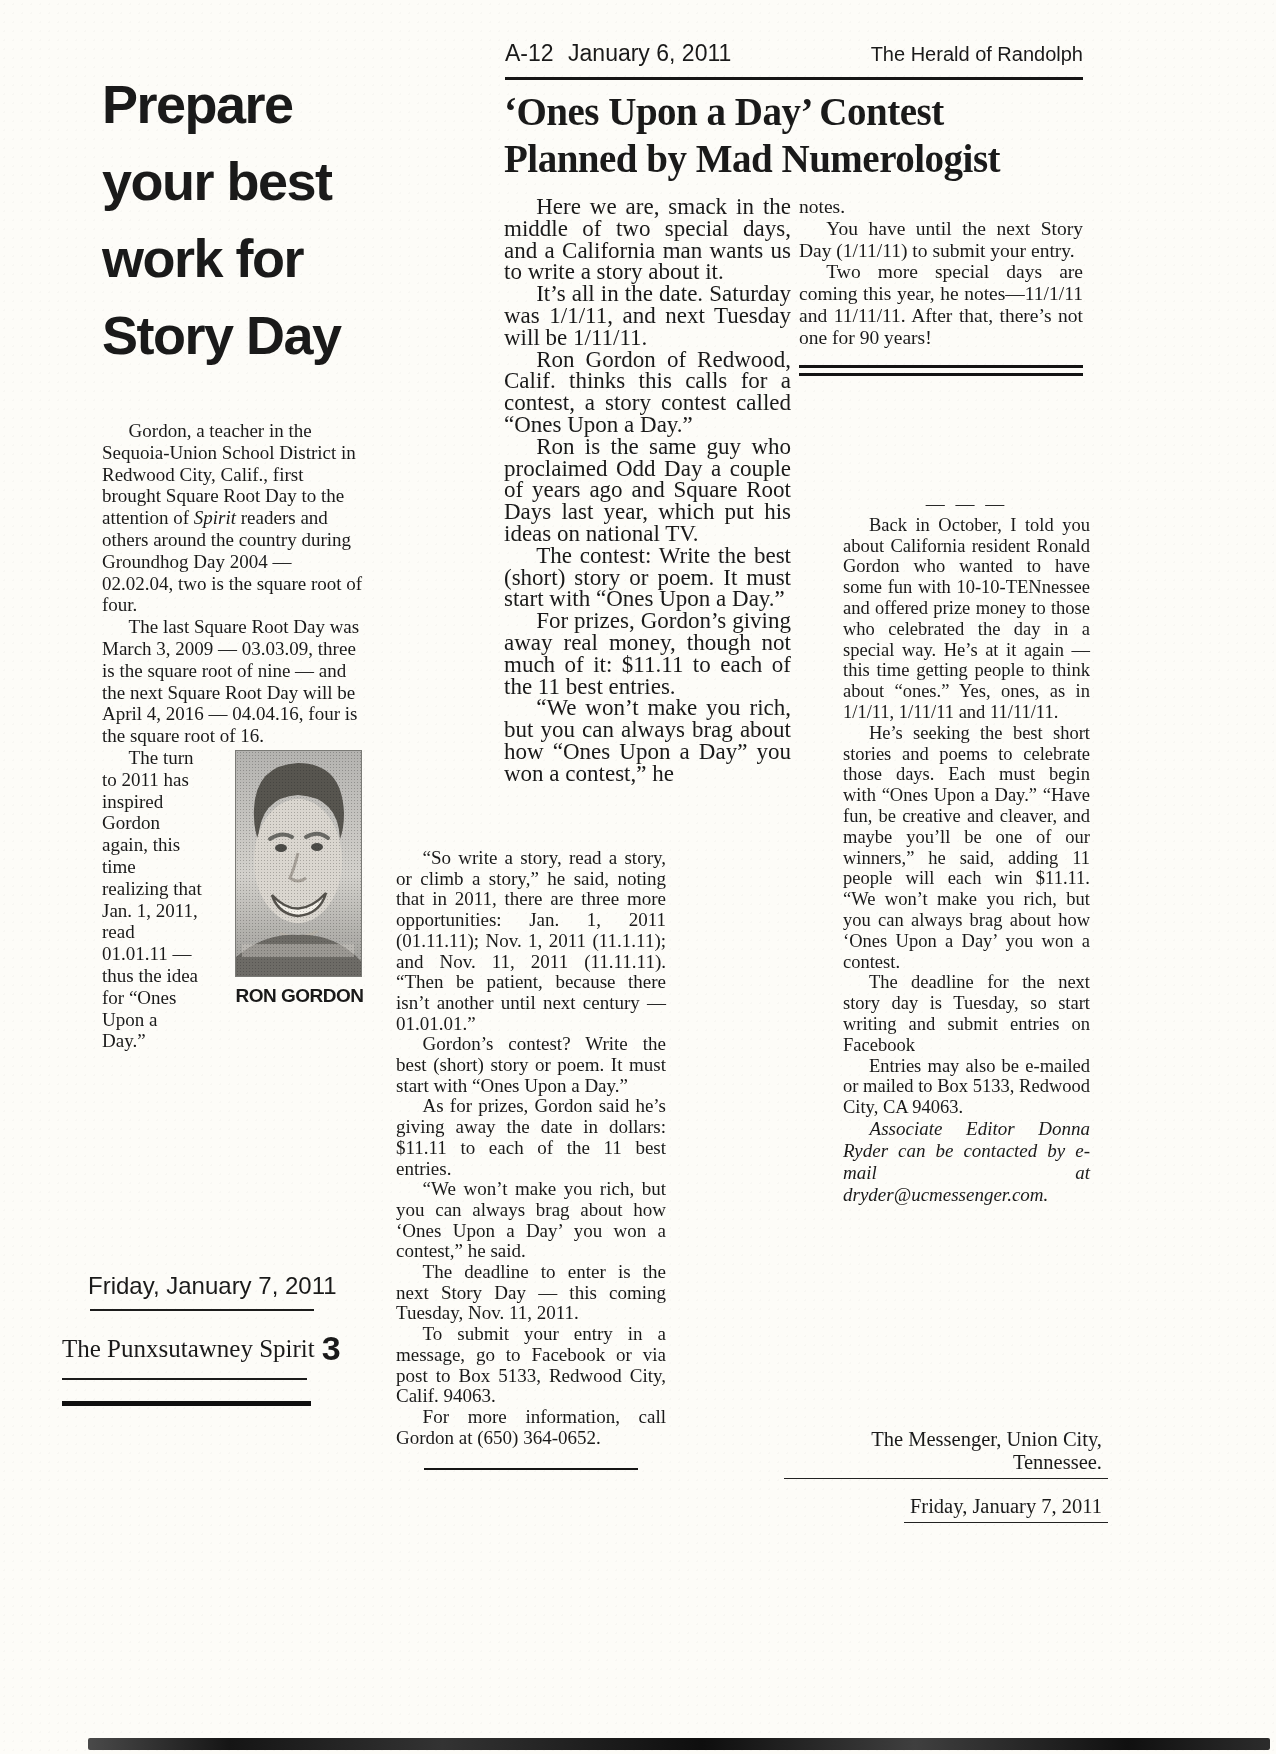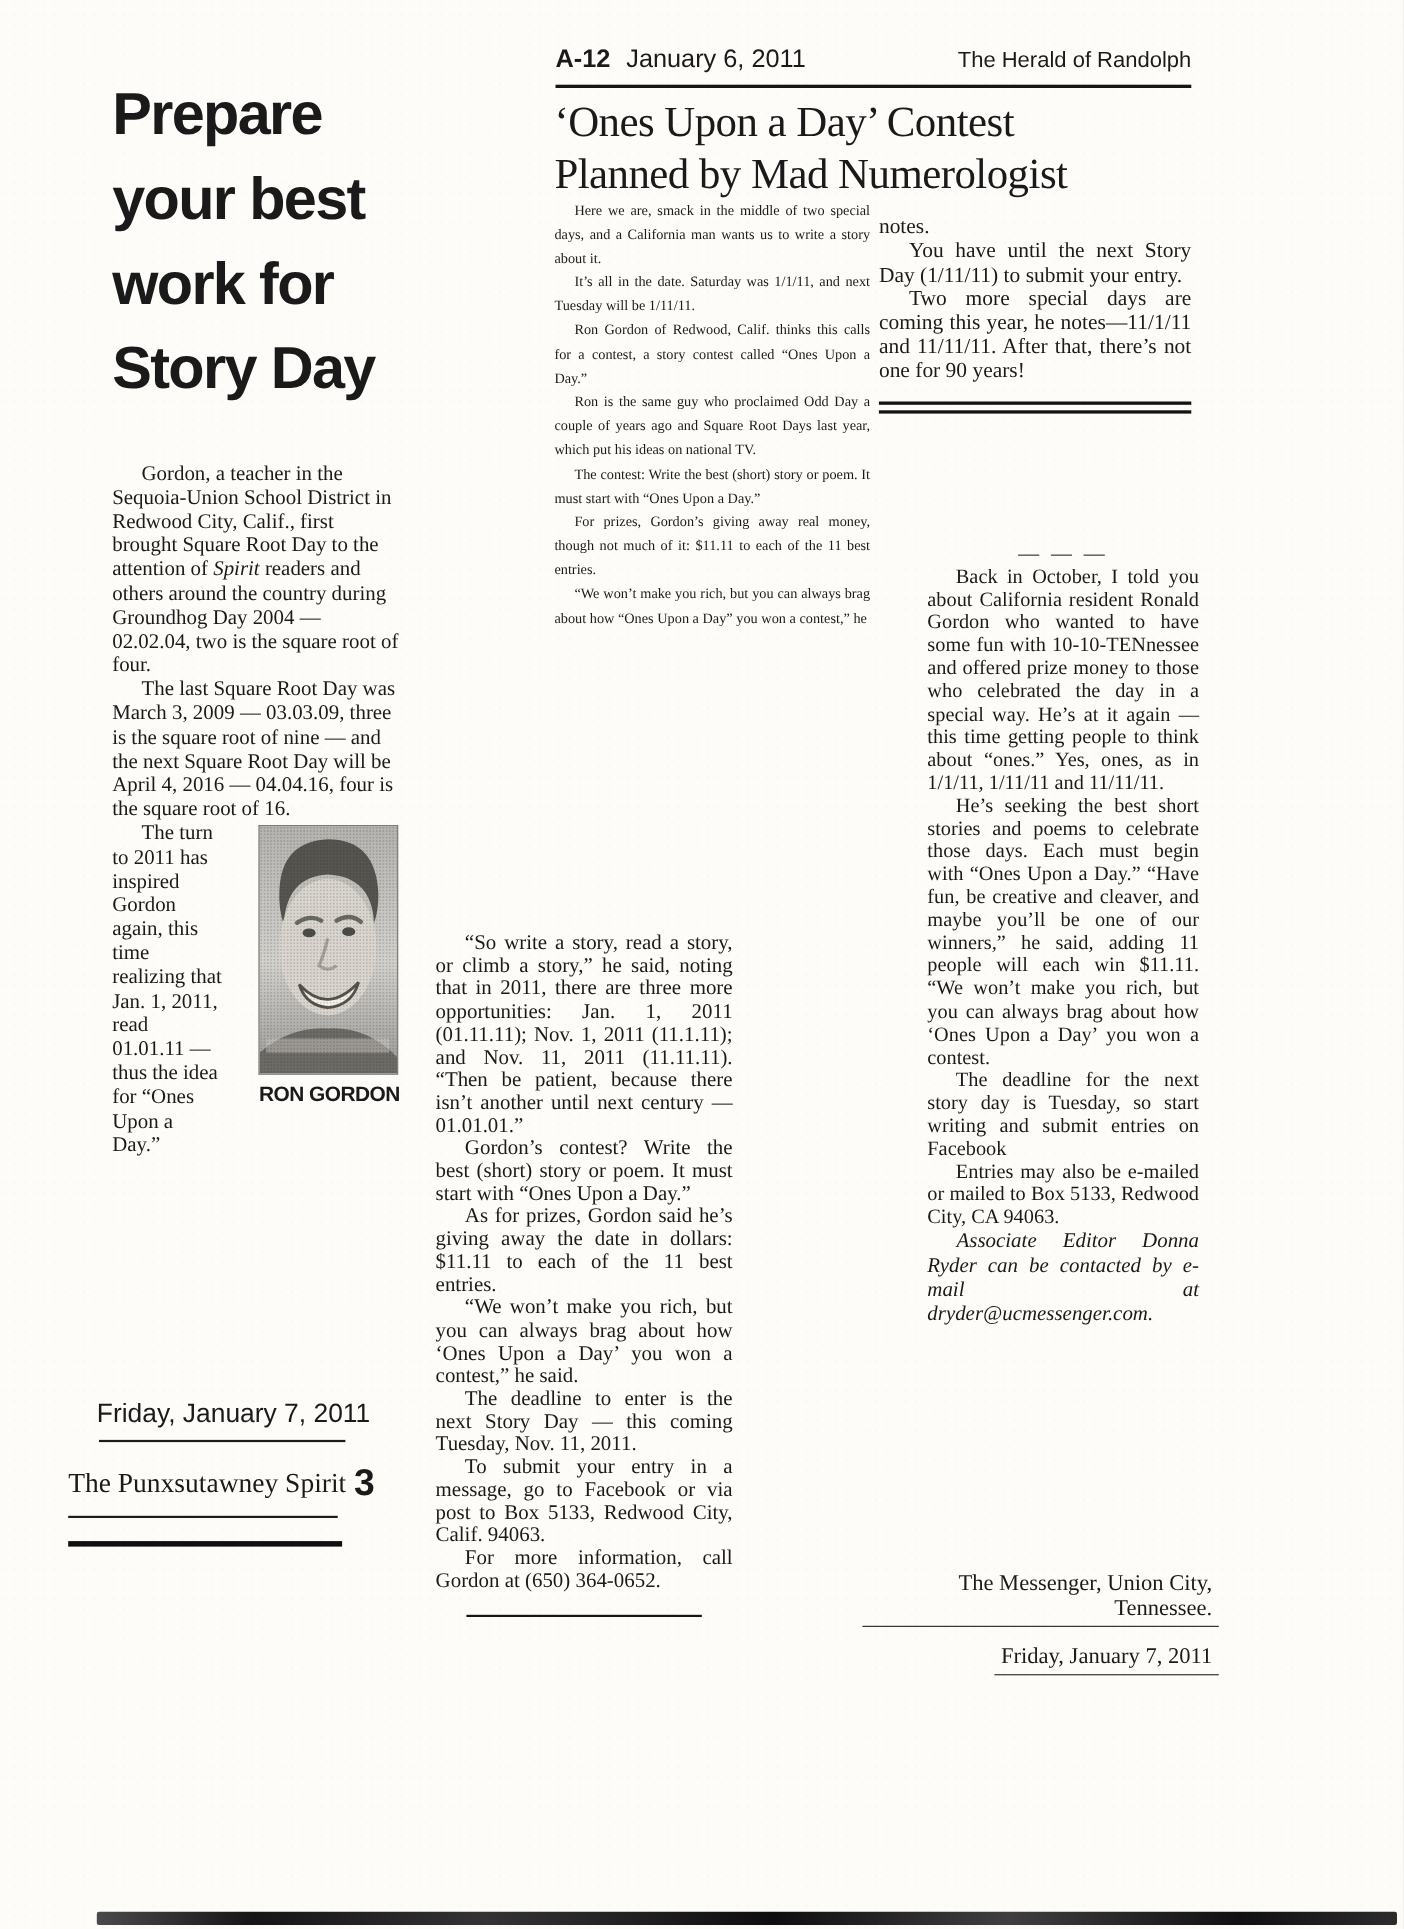--- a/index.html
+++ b/index.html
@@ -12,28 +12,28 @@
     color:#1a1a1a; overflow:hidden;
   }
 
   
   .masthead {
     position:absolute; left:505px; top:40px; width:578px;
     display:flex; justify-content:space-between; align-items:baseline;
     border-bottom:3px solid #161616; padding-bottom:10px;
     font-family:"Liberation Sans","DejaVu Sans",sans-serif;
   }
-  .masthead-pagenum { font-weight:bold; font-size:23px; }
+  .masthead-pagenum { font-weight:normal; font-size:23px; }
   .masthead-date { font-size:23px; margin-left:10px; }
   .masthead-pub { font-size:20px; }
 
   
   .main-headline {
     position:absolute; left:504px; top:88px; width:594px;
-    font-weight:normal; font-size:39px; line-height:47px; letter-spacing:-0.5px;
+    font-weight:bold; font-size:39px; line-height:47px; letter-spacing:-0.5px;
   }
 
   
   .left-headline {
     position:absolute; left:102px; top:66px; width:310px;
     font-family:"Liberation Sans","DejaVu Sans",sans-serif;
     font-weight:bold; font-size:54px; line-height:77px; letter-spacing:-1.5px;
   }
   .left-body {
     position:absolute; left:102px; top:420px; width:262px;
@@ -59,22 +59,22 @@
   .lf-pub { font-size:25px; margin-top:15px; }
   .lf-pagenum {
     font-family:"Liberation Sans","DejaVu Sans",sans-serif; font-weight:bold;
     font-size:34px; margin-left:7px; position:relative; top:3px;
   }
   .lf-rule2 { border-top:2px solid #1c1c1c; width:245px; margin-top:13px; }
   .lf-rule3 { border-top:5px solid #101010; width:249px; margin-top:21px; }
 
   
   .main-col1 {
-    position:absolute; left:504px; top:180px; width:287px;
-    font-size:13px; line-height:21.8px; text-align:justify;
+    position:absolute; left:504px; top:196px; width:287px;
+    font-size:23px; line-height:21.8px; text-align:justify;
   }
   .main-col1 p, .main-col2 p, .middle-block p, .right-block p { margin:0; text-indent:1.4em; }
   .main-col2 {
     position:absolute; left:799px; top:196px; width:284px;
     font-size:19.5px; line-height:21.8px; text-align:justify;
   }
   .no-indent { text-indent:0 !important; }
   .double-rule { margin-top:16px; height:5px; border-top:3px solid #131313; border-bottom:3px solid #131313; }
 
   

